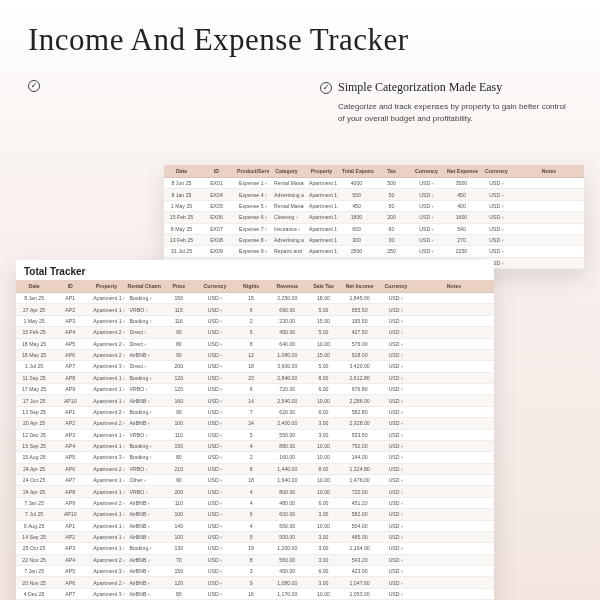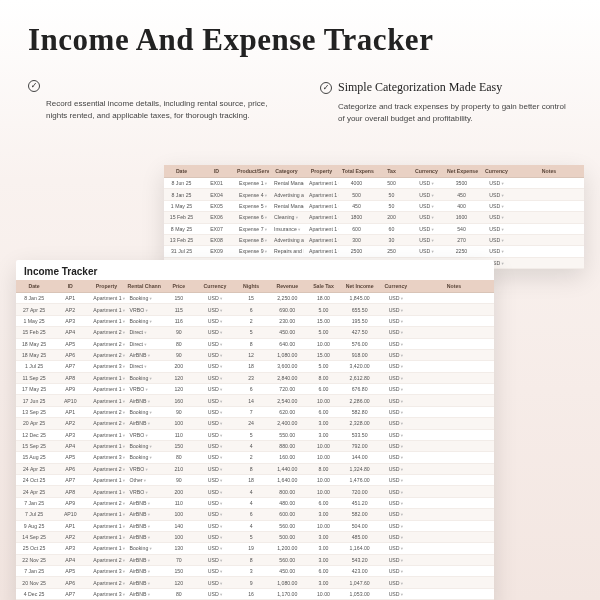--- a/index.html
+++ b/index.html
@@ -17,21 +17,21 @@
     height:600px;
     overflow:hidden;
     font-family:Georgia,'Times New Roman',serif;
     background:linear-gradient(180deg,#fff 0%,var(--bg2) 30%,var(--bg1) 100%);
     color:var(--ink);
   }
   .page{padding:22px 28px 0 28px;position:relative;height:100%;}
   h1{
     margin:0 0 22px 0;
     font-size:31px;
-    font-weight:700;
+    font-weight:400;
     letter-spacing:0.5px;
     font-family:Georgia,serif;
   }
   .features{display:flex;gap:40px;margin-bottom:12px;}
   .feat{flex:1;}
   .feat-title{
     font-family:Georgia,serif;
     font-size:12px;
     font-weight:400;
     display:flex;
@@ -104,21 +104,20 @@
 </head>
 <body>
 <div class="page">
   <h1>Income And Expense Tracker</h1>
 
   <div class="features">
     <div class="feat">
       <div class="feat-title">
         <span class="check">✓</span>
       </div>
-      <div class="feat-desc">Record essential income details, including rental source, price, nights rented, and applicable taxes, for thorough tracking.</div>
     </div>
     <div class="feat">
       <div class="feat-title">
         <span class="check">✓</span>
         <span>Simple Categorization Made Easy</span>
       </div>
       <div class="feat-desc">Categorize and track expenses by property to gain better control of your overall budget and profitability.</div>
     </div>
   </div>
 
@@ -244,21 +243,21 @@
               <td class="dd">USD</td>
               <td>160</td>
               <td class="dd">USD</td>
               <td></td>
             </tr>
           </tbody>
       </table>
     </div>
 
     <div class="panel" id="income-panel">
-      <div class="panel-title">Income Tracker</div>
+      <div class="panel-title">Total Tracker</div>
       <table>
         <thead>
             <tr id="inc-head">
               <th>Date</th>
               <th>ID</th>
               <th>Property</th>
               <th>Rental Channel</th>
               <th>Price</th>
               <th>Currency</th>
               <th>Nights</th>

